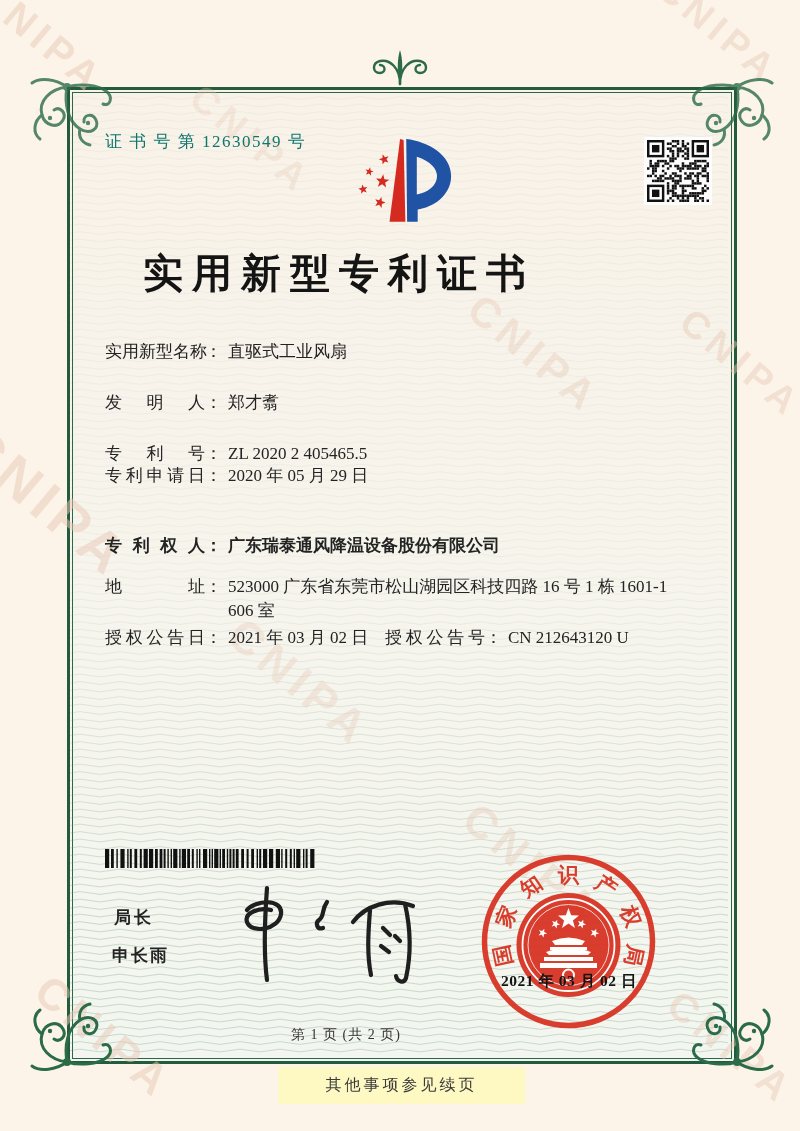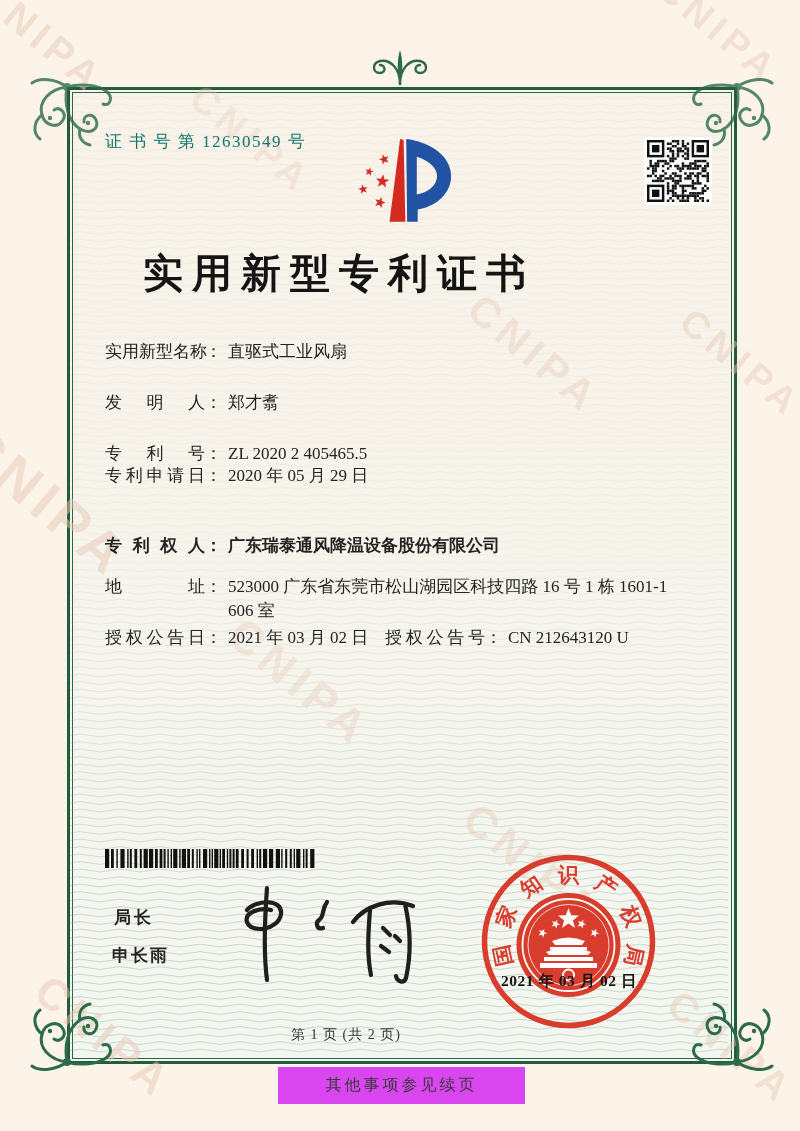--- a/index.html
+++ b/index.html
@@ -35,21 +35,21 @@
   .signer-title{position:absolute;left:114px;top:906px;font-size:17px;font-weight:600;letter-spacing:3px;
             font-family:"Liberation Sans","DejaVu Sans",sans-serif;color:#242424;}
   .signer-name{position:absolute;left:112px;top:944px;font-size:17px;font-weight:600;letter-spacing:2px;
             font-family:"Liberation Sans","DejaVu Sans",sans-serif;color:#242424;}
   .signature{position:absolute;left:225px;top:880px;}
   .seal{position:absolute;left:480px;top:853px;opacity:.93;}
   .seal-date{position:absolute;left:501px;top:971px;font-size:15.5px;font-weight:600;
              letter-spacing:.5px;color:#141414;z-index:6;white-space:nowrap;}
   .page-info{position:absolute;left:67px;top:1026px;width:558px;text-align:center;
              font-size:14px;letter-spacing:1px;color:#333;}
-  .strip{position:absolute;left:278px;top:1067px;width:247px;height:37px;background:#d946ef;
+  .strip{position:absolute;left:278px;top:1067px;width:247px;height:37px;background:#fef9c3;
          z-index:6;display:flex;align-items:center;justify-content:center;
          font-size:16px;letter-spacing:3px;color:#3a3a3a;}
 </style>
 </head>
 <body>
 
 <div class="page">
 
   <div class="wm" style="left:-35px;top:14px;font-size:40px;">CNIPA</div>
   <div class="wm" style="left:645px;top:8px;font-size:38px;opacity:.45;">CNIPA</div>

